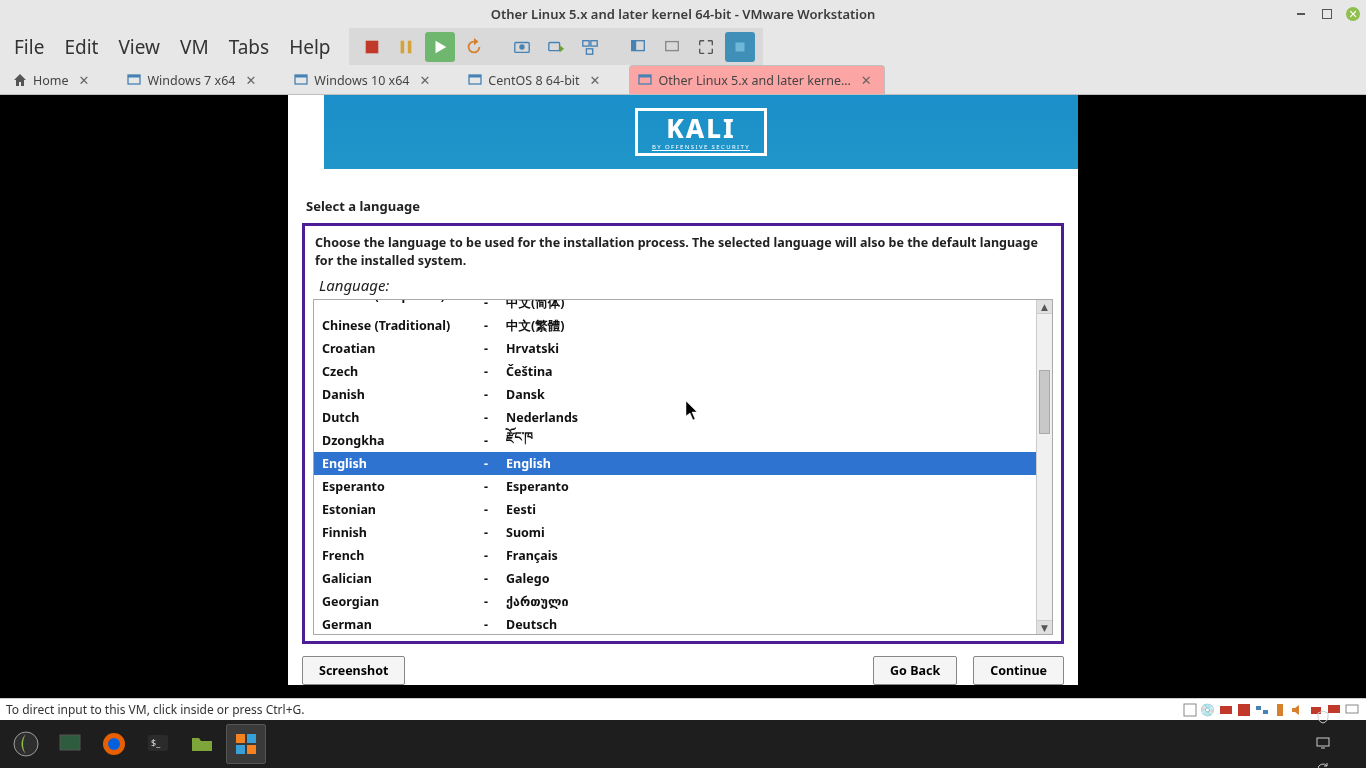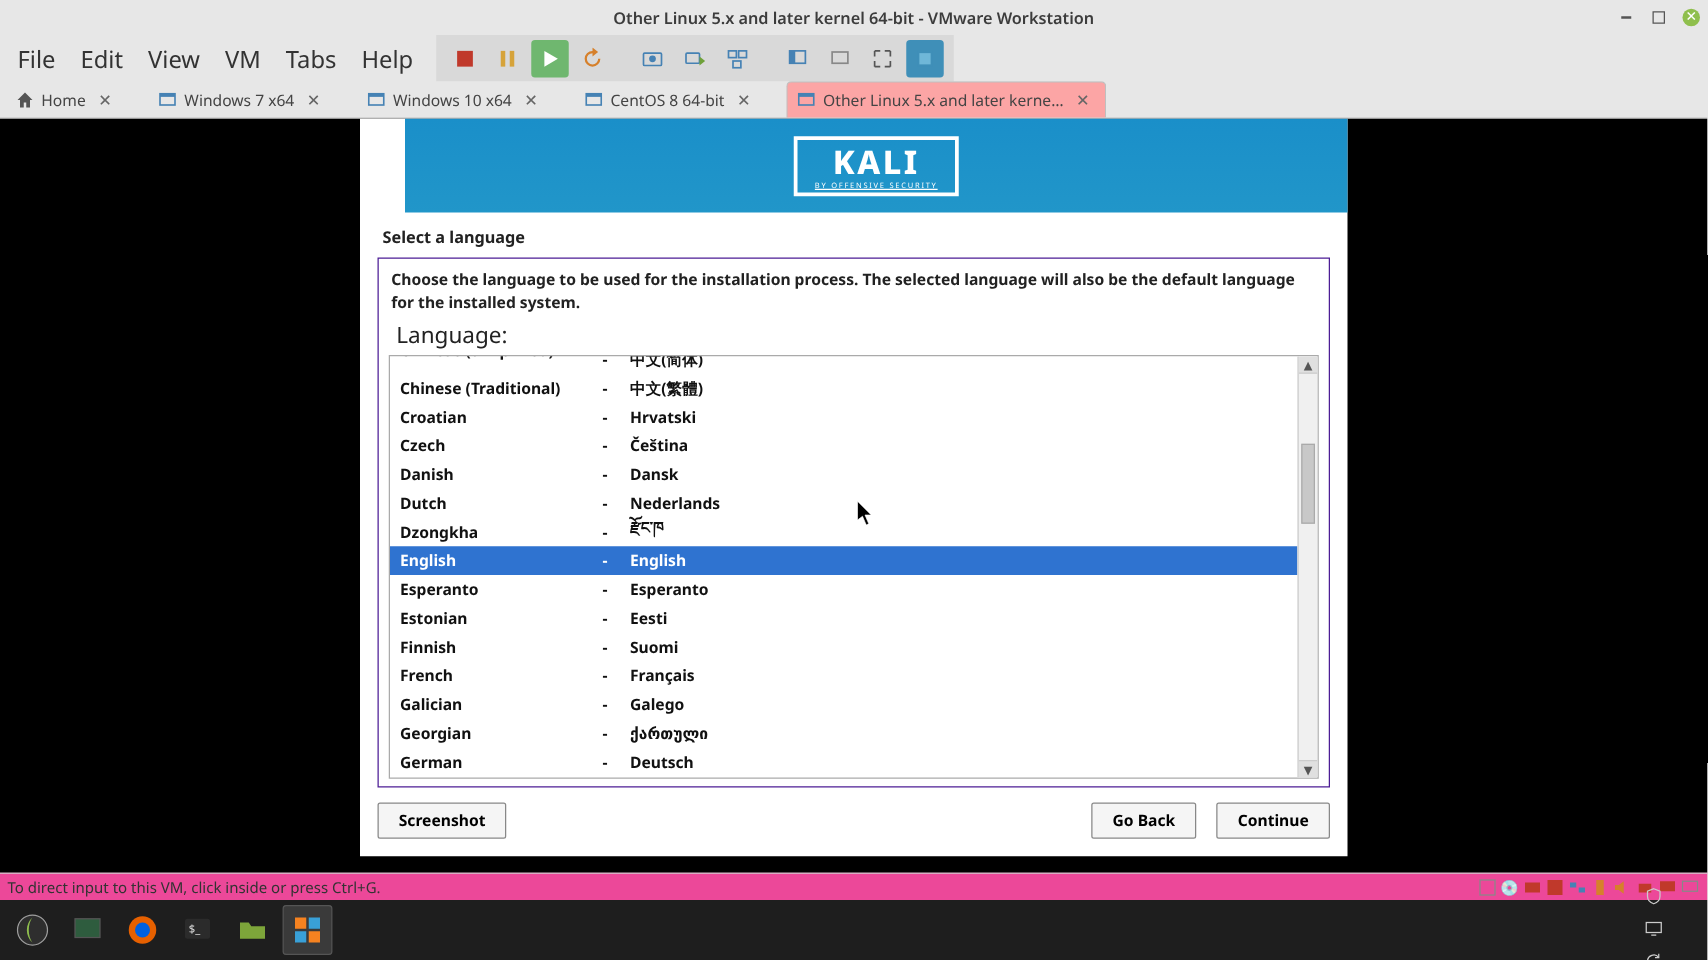--- a/index.html
+++ b/index.html
@@ -33,24 +33,24 @@
 
 
 .vmview { position:relative; height:603px; background:#000; display:flex; justify-content:center; }
 .installer { width:790px; height:590px; background:#fff; display:flex; flex-direction:column; margin-top:0; }
 
 .kali-banner { height:75px; background:linear-gradient(#1a8fc9,#2196c9); display:flex; align-items:center; justify-content:center; color:#fff;margin-left:36px; }
 .kali-logo { border:3px solid #fff; padding:4px 14px 2px; text-align:center; }
 .kali-logo .big { font-size:26px; font-weight:800; letter-spacing:2px; line-height:1; }
 .kali-logo .sub { font-size:6px; letter-spacing:1.4px; margin-top:2px;text-decoration:underline; }
 
-.step-title { padding:10px 18px 8px; font-size:13px; font-weight:700; color:#222; }
-.lang-box { margin:0 14px; border:1px solid #4c1d95; height:424px; display:flex; flex-direction:column; }
+.step-title { padding:28px 18px 8px; font-size:13px; font-weight:700; color:#222; }
+.lang-box { margin:0 14px; border:3px solid #4c1d95; height:424px; display:flex; flex-direction:column; }
 .lang-head { padding:8px 10px 4px; font-size:12.5px; font-weight:700; color:#222; line-height:1.4; }
-.lang-label { padding:2px 14px 4px; font-size:18px; color:#222; }
+.lang-label { padding:2px 14px 4px; font-size:15px; font-style:italic; color:#222; }
 .lang-scroll { margin:0 8px 6px; border:1px solid #aaa; flex:1; position:relative; overflow:hidden; }
 .lang-list { position:absolute; left:0; right:16px; top:0; }
 .lang-row { display:flex; font-size:12.5px; font-weight:700; color:#111; height:23px; align-items:center; cursor:pointer; }
 .lang-row.selected { background:#2f73d0; color:#fff; }
 .lang-row .c1 { width:160px; padding-left:8px; }
 .lang-row .c2 { width:24px; text-align:center; }
 .lang-row .c3 { flex:1; padding-left:8px; }
 .lang-row.clip .c1 { position:relative; top:-7px; }
 .scrollbar { position:absolute; right:0; top:0; bottom:0; width:16px; background:#f0f0f0; border-left:1px solid #ccc; }
 .scroll-up,.scroll-down { height:14px; background:#e0e0e0; display:flex; align-items:center; justify-content:center; font-size:9px; cursor:pointer; color:#555;}
@@ -60,21 +60,21 @@
 
 .inst-buttons { display:flex; padding:12px 14px 0; }
 .ibtn { border:1px solid #888; background:#f5f5f5; padding:5px 16px; font-size:12.5px; font-weight:700; border-radius:2px; cursor:pointer; }
 .inst-buttons .spacer { flex:1; }
 .inst-buttons .ibtn + .ibtn { margin-left:16px; }
 
 .cursor { position:absolute; left:686px; top:306px; width:14px; height:20px; pointer-events:none; }
 .cursor svg { width:14px; height:20px; }
 
 
-.statusbar { height:22px; background:#ec4899; border-top:1px solid #cfcfcf; display:flex; align-items:center; font-size:12px; color:#333; padding:0 6px; }
+.statusbar { height:22px; background:#ffffff; border-top:1px solid #cfcfcf; display:flex; align-items:center; font-size:12px; color:#333; padding:0 6px; }
 .statusbar .right { margin-left:auto; display:flex; gap:2px; align-items:center; }
 .sicon { width:16px; height:16px; display:inline-flex; align-items:center; justify-content:center; }
 
 
 .taskbar { height:48px; background:#1e1e1e; display:flex; align-items:center; padding:0 6px; color:#ddd; }
 .taskbar .launch { display:flex; gap:4px; }
 .tb { width:40px; height:40px; border-radius:3px; display:flex; align-items:center; justify-content:center; cursor:pointer; }
 .tb.active { background:#3a3a3a; box-shadow:inset 0 0 0 1px #555; }
 .taskbar .tray { margin-left:auto; display:flex; align-items:flex-start; gap:10px; padding-right:8px; font-size:12.5px;flex-direction:column; }
 .tray .tic { width:16px; height:16px; display:inline-flex; align-items:center; justify-content:center; color:#ccc; }

